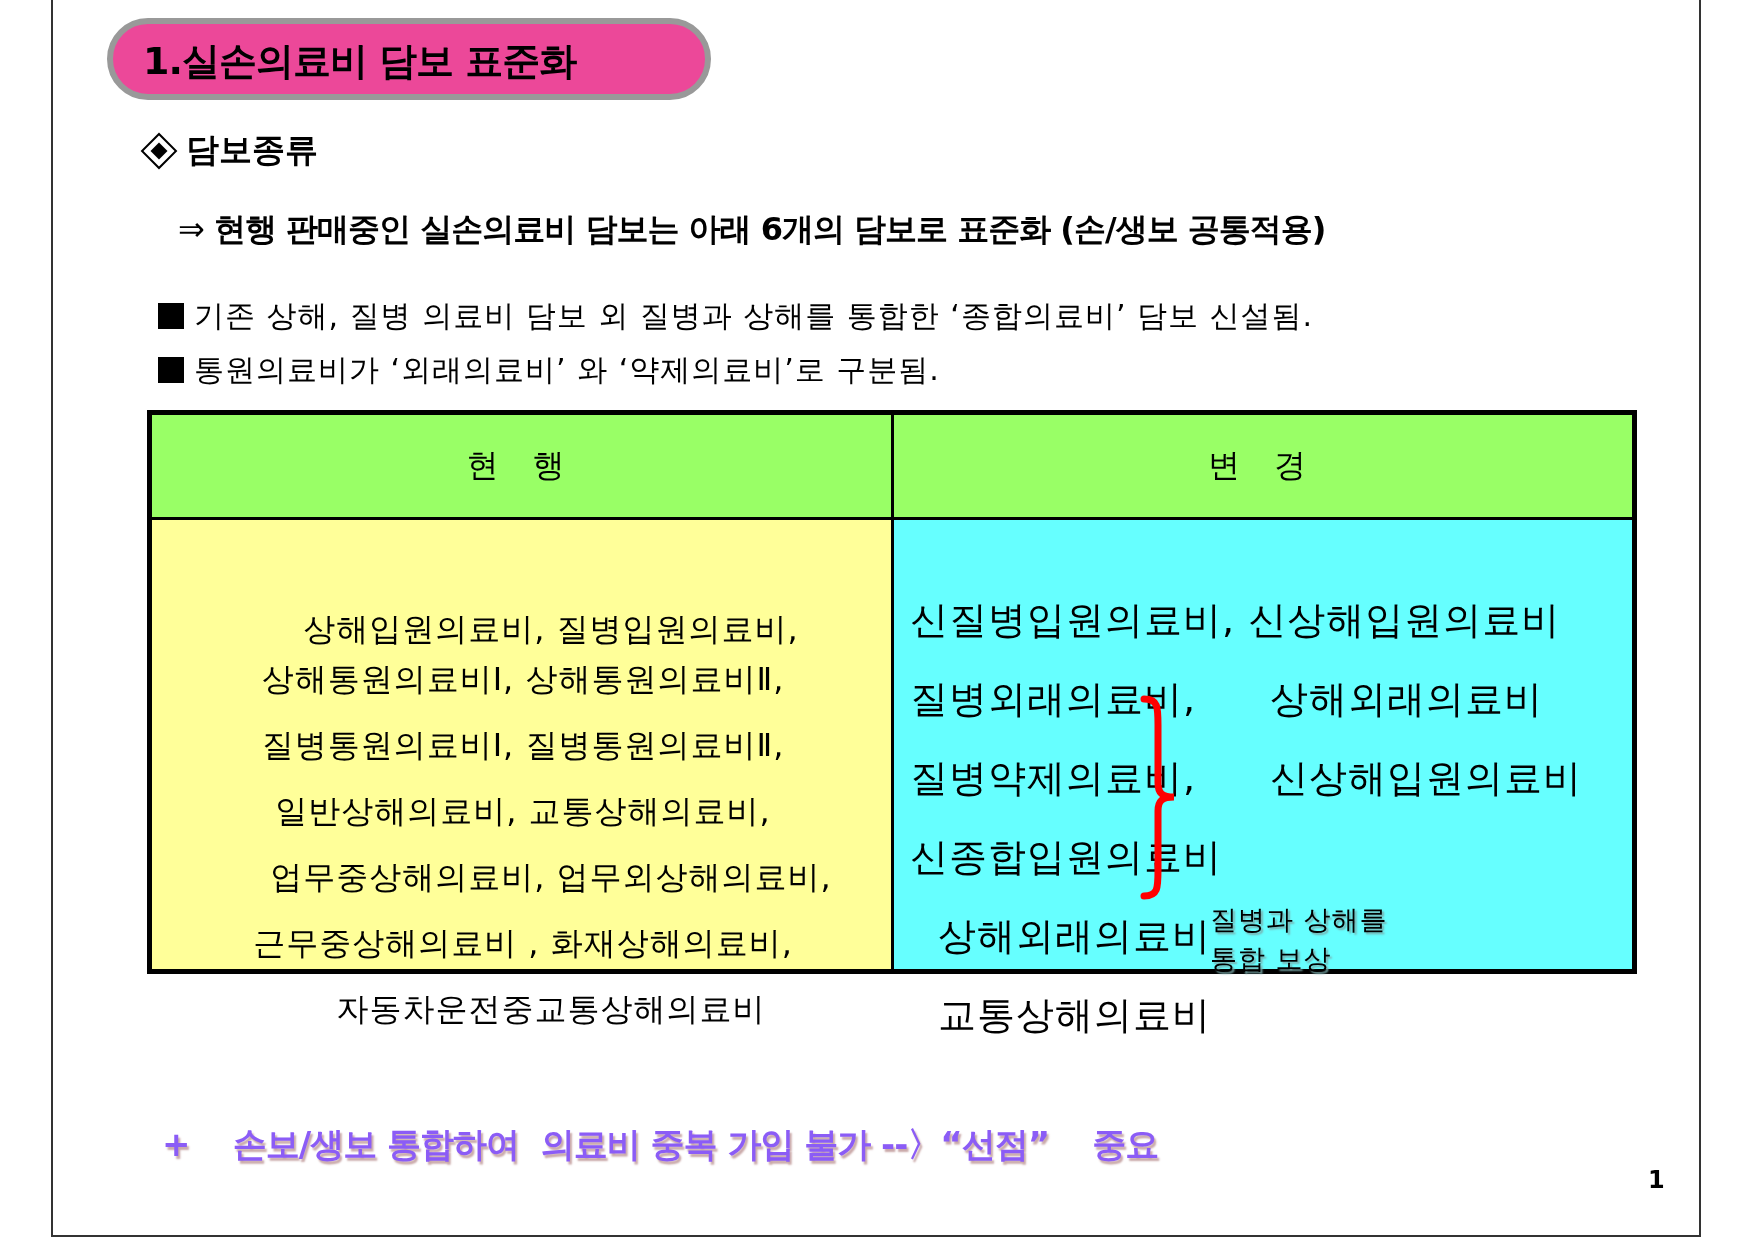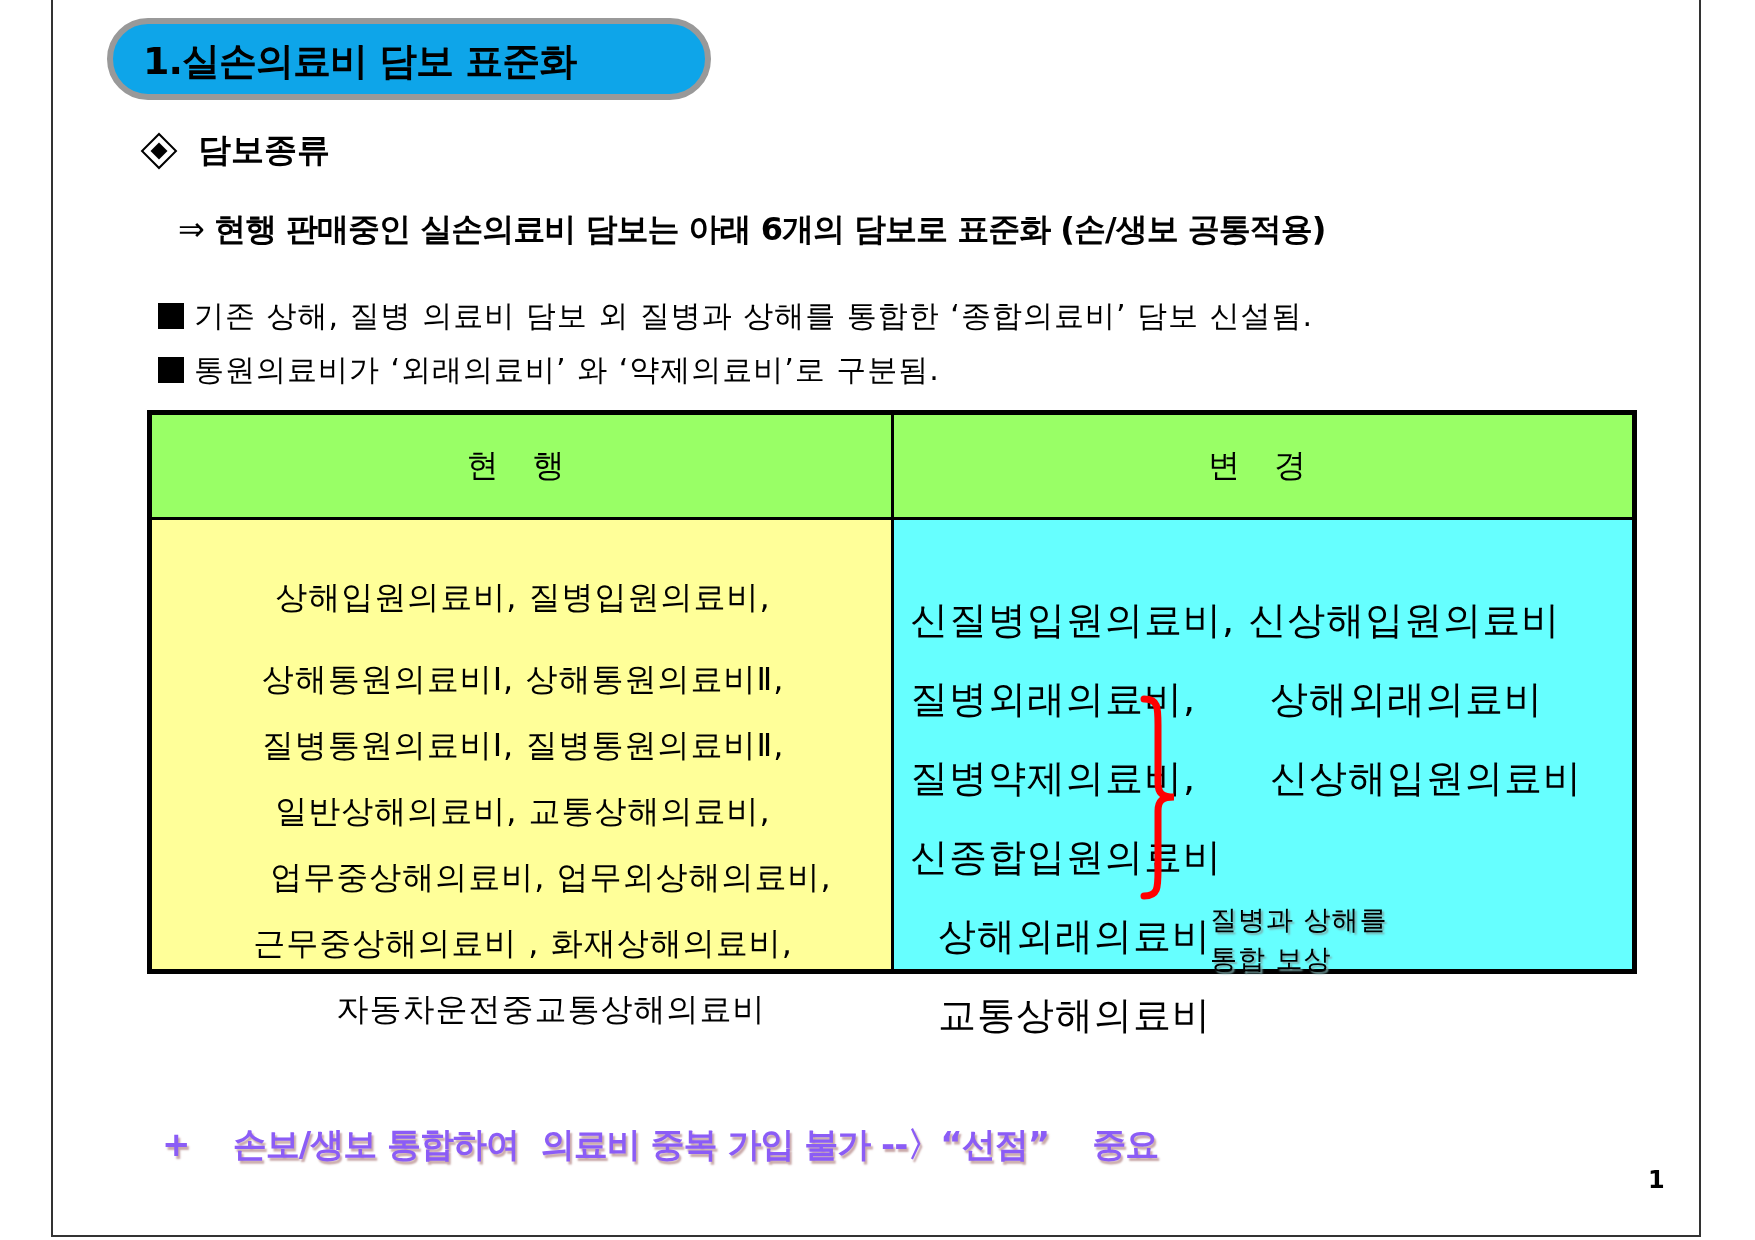--- a/index.html
+++ b/index.html
@@ -1,26 +1,26 @@
 <!DOCTYPE html>
 <html><head>
 <meta charset="utf-8">
 <style>
   html, body { margin:0; padding:0; background:#ffffff; }
   body { width:1755px; height:1240px; position:relative; overflow:hidden;
          font-family:"DejaVu Sans", "Liberation Sans", sans-serif; color:#000; }
   .frame { position:absolute; left:51px; top:-2px; width:1650px; height:1239px;
            border:2px solid #333; border-top:none; box-sizing:border-box; }
   .title-pill { position:absolute; left:107px; top:18px; width:604px; height:82px;
-                background:#0ea5e9; border:6px solid #999999; border-radius:42px;
+                background:#ec4899; border:6px solid #999999; border-radius:42px;
                 box-sizing:border-box; }
   .title-text { position:absolute; left:30px; top:12px; font-size:38px; font-weight:bold;
                 letter-spacing:-1px; white-space:nowrap; }
   .section-head { position:absolute; left:140px; top:128px; font-size:33px; font-weight:bold;
-                  white-space:nowrap; display:flex; align-items:center; gap:26px; }
+                  white-space:nowrap; display:flex; align-items:center; gap:14px; }
   .diamond { width:22px; height:22px; border:2px solid #000; transform:rotate(45deg);
              display:inline-flex; align-items:center; justify-content:center; background:#fff; margin-left:6px; }
   .diamond i { width:12px; height:12px; background:#000; display:block; }
   .summary { position:absolute; left:178px; top:208px; font-size:32px; font-weight:bold;
              white-space:nowrap; letter-spacing:-1px; }
   .bullet { position:absolute; left:158px; font-size:30px; white-space:nowrap; letter-spacing:1px; }
   .bullet .sq { display:inline-block; width:26px; height:26px; background:#000; margin-right:10px;
                 vertical-align:-3px; }
   .tbl { position:absolute; left:147px; top:410px; width:1490px; height:564px;
          border:5px solid #000; box-sizing:border-box; }
@@ -68,21 +68,21 @@
 </div>
 <div class="bullet" style="top:350px;">
   <span class="sq"></span><span>통원의료비가 ‘외래의료비’ 와 ‘약제의료비’로 구분됨.</span>
 </div>
 
 <div class="tbl">
   <div class="th left">현 행</div>
   <div class="th right">변 경</div>
 
   <div class="td left">
-    <div class="lcell-line" style="top:56px;">상해입원의료비, 질병입원의료비,</div>
+    <div class="lcell-line" style="top:88px;padding-left:28px;">상해입원의료비, 질병입원의료비,</div>
     <div class="lcell-line" style="top:138px;">상해통원의료비Ⅰ, 상해통원의료비Ⅱ,</div>
     <div class="lcell-line" style="top:204px;">질병통원의료비Ⅰ, 질병통원의료비Ⅱ,</div>
     <div class="lcell-line" style="top:270px;">일반상해의료비, 교통상해의료비,</div>
     <div class="lcell-line" style="top:336px;margin-left:28px;">업무중상해의료비,  업무외상해의료비,</div>
     <div class="lcell-line" style="top:402px;">근무중상해의료비 , 화재상해의료비,</div>
     <div class="lcell-line" style="top:468px;padding-left:28px;">자동차운전중교통상해의료비</div>
   </div>
 
   <div class="td right">
     <div class="rline" style="left:16px; top:154px;">질병외래의료비,</div>

